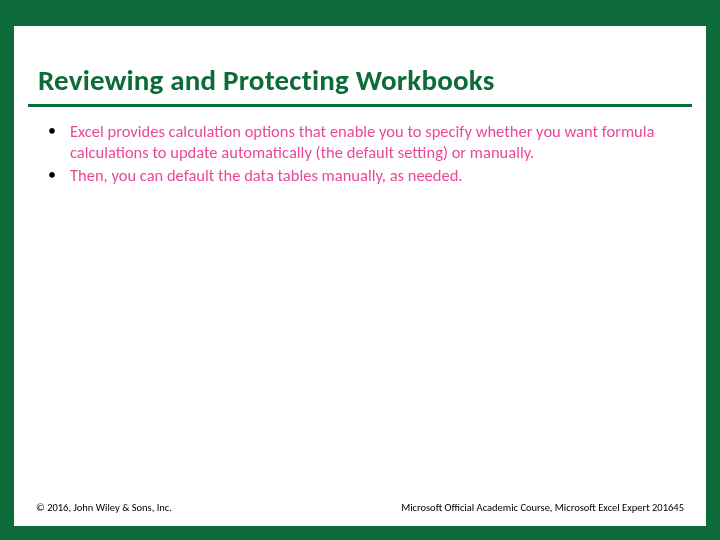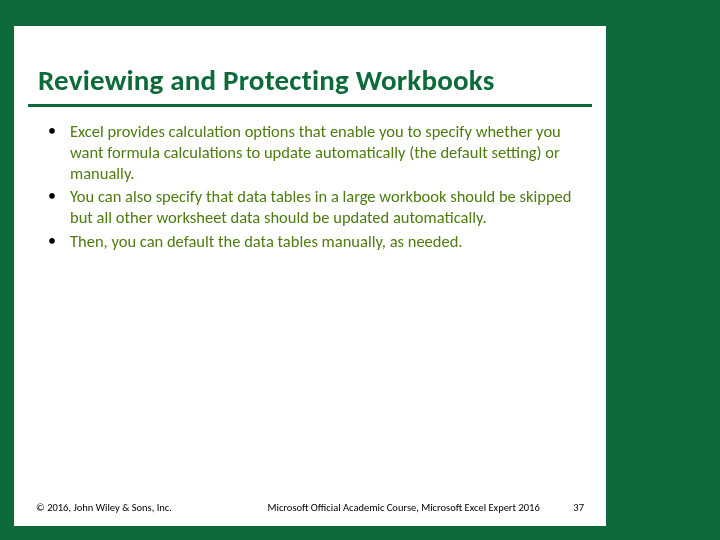--- a/index.html
+++ b/index.html
@@ -5,21 +5,21 @@
   * { margin: 0; padding: 0; box-sizing: border-box; }
   html, body { width: 720px; height: 540px; }
   body {
     background: #0d6b3a;
     font-family: "Segoe UI", "Calibri", Arial, sans-serif;
   }
   .slide {
     position: absolute;
     top: 26px;
     left: 14px;
-    width: 592px;
+    width: 692px;
     height: 500px;
     background: #ffffff;
   }
   .title {
     color: #0d6b3a;
     font-size: 29px;
     font-weight: 700;
     padding: 36px 24px 6px 24px;
     letter-spacing: 0.2px;
   }
@@ -32,21 +32,21 @@
     padding: 4px 26px 0 26px;
   }
   ul.bullets {
     list-style: none;
   }
   ul.bullets li {
     position: relative;
     padding-left: 30px;
     font-size: 16.5px;
     line-height: 1.28;
-    color: #4d7c0f;
+    color: #ec4899;
     margin-bottom: 2px;
     font-weight: 400;
   }
   ul.bullets li::before {
     content: "•";
     position: absolute;
     left: 8px;
     top: 0;
     color: #000;
     font-size: 16px;
@@ -56,34 +56,33 @@
     bottom: 12px;
     left: 0;
     width: 100%;
     padding: 0 22px;
     font-size: 10.5px;
     color: #000;
     display: flex;
     align-items: baseline;
   }
   .footer .copyright { flex: 0 0 auto; }
-  .footer .course { flex: 1 1 auto; text-align: center; padding-left: 62px; }
+  .footer .course { flex: 1 1 auto; text-align: right; padding-left: 62px; }
   .footer .page { flex: 0 0 auto; text-align: right; }
 </style>
 </head>
 <body>
 
 <div class="slide">
   <h1 class="title">Reviewing and Protecting Workbooks</h1>
   <div class="rule"></div>
   <div class="content">
     <ul class="bullets">
       <li>Excel provides calculation options that enable you to specify whether you want formula calculations to update automatically (the default setting) or manually.</li>
-      <li>You can also specify that data tables in a large workbook should be skipped but all other worksheet data should be updated automatically.</li>
       <li>Then, you can default the data tables manually, as needed.</li>
     </ul>
   </div>
   <div class="footer">
     <span class="copyright">© 2016, John Wiley &amp; Sons, Inc.</span>
     <span class="course">Microsoft Official Academic Course, Microsoft Excel Expert 2016</span>
-    <span class="page">37</span>
+    <span class="page">45</span>
   </div>
 </div>
 
 </body></html>

